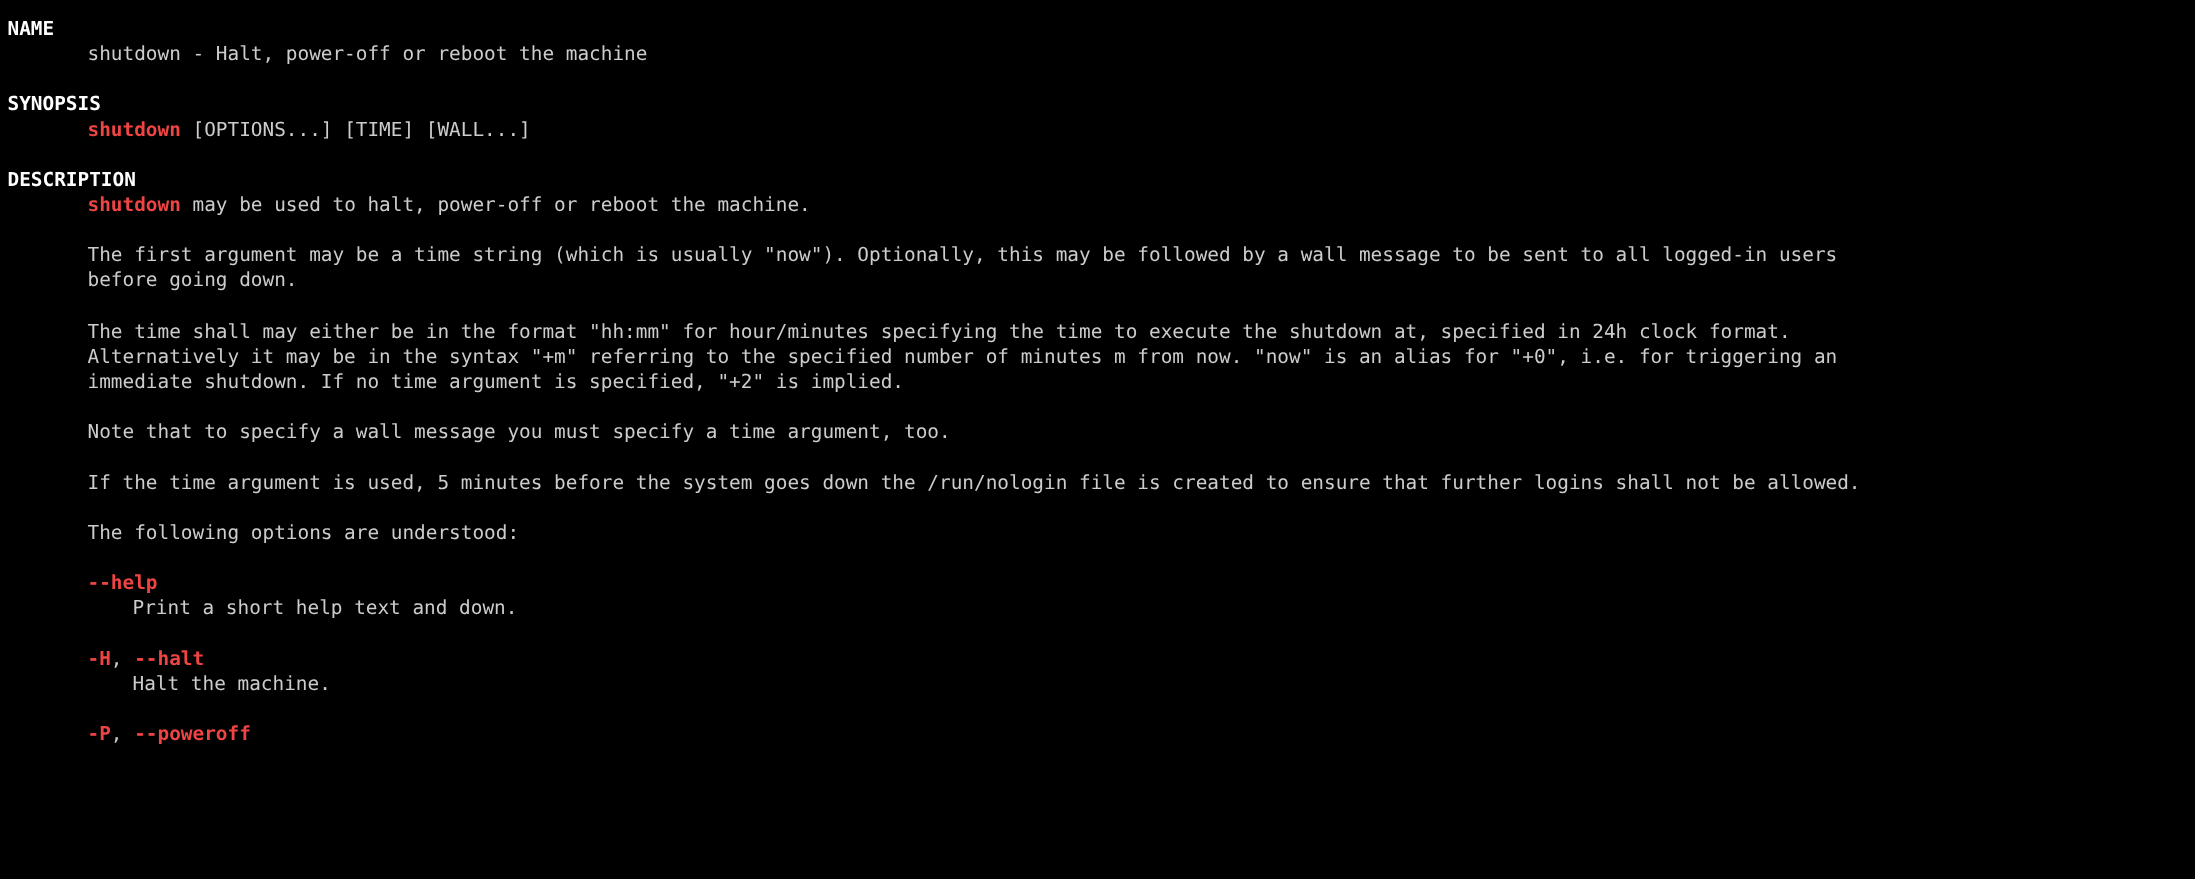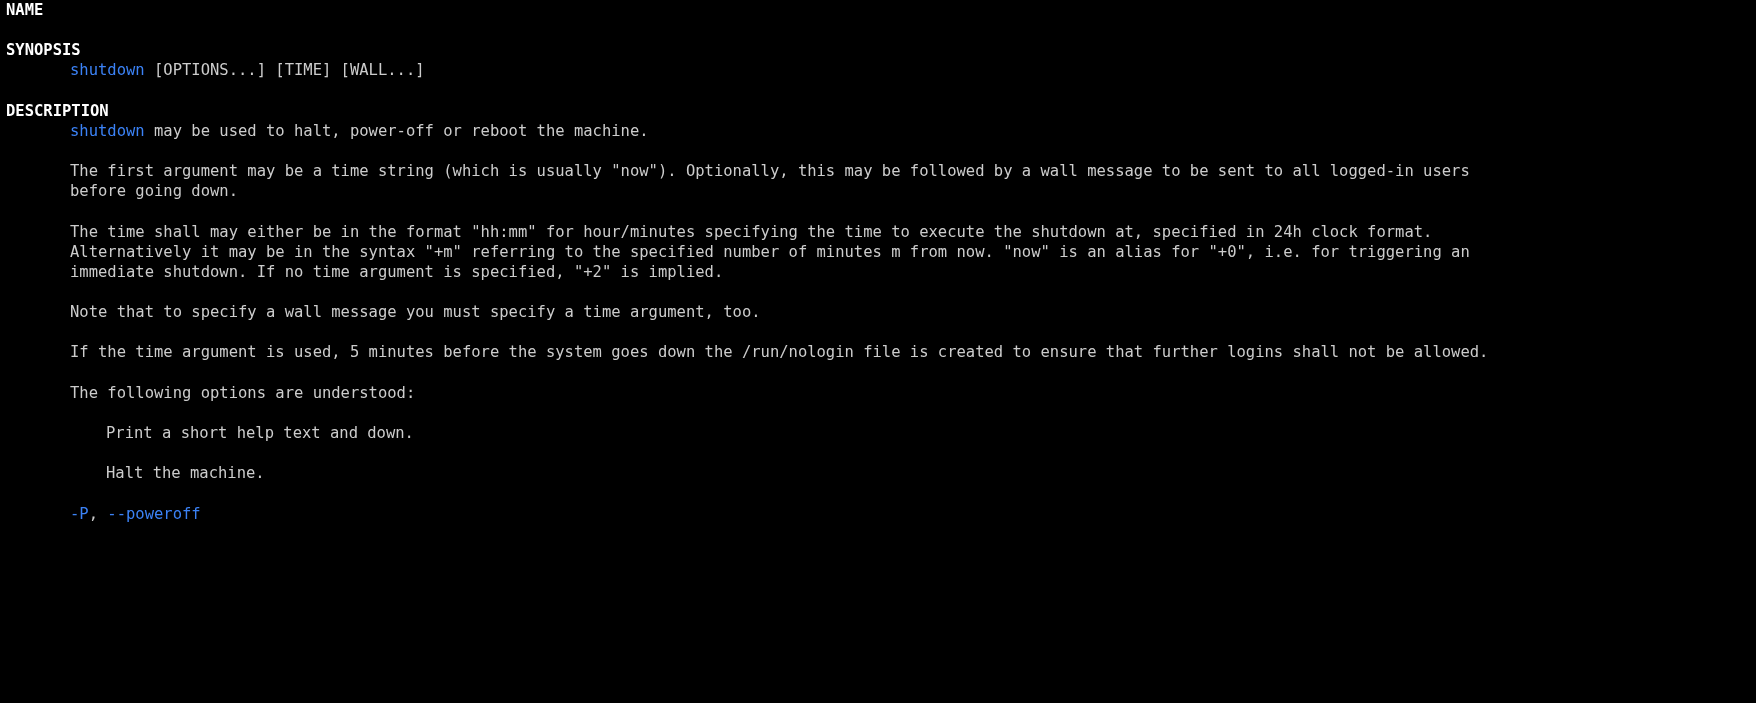--- a/index.html
+++ b/index.html
@@ -6,57 +6,58 @@
     margin: 0;
     padding: 0;
     background: #000000;
     color: #cccccc;
     font-family: "DejaVu Sans Mono", "Liberation Mono", "Consolas", monospace;
     font-size: 15.5px;
     line-height: 1.3;
     width: 1756px;
   }
   .page {
-    padding: 0 6px 20px 6px;
+    padding: 13px 6px 20px 6px;
     white-space: normal;
   }
   .section-header {
     color: #ffffff;
     font-weight: bold;
     margin: 0;
     padding: 0;
   }
   .indent {
     padding-left: 64px;
   }
   .indent2 {
     padding-left: 100px;
   }
   .b {
-    color: #3b82f6;
-    font-weight: normal;
+    color: #ef4444;
+    font-weight: bold;
     margin-top: 29px;
   }
   .para {
     margin-top: 0;
     margin-bottom: 0;
   }
   .blank {
     height: 1.3em;
   }
   .opt-block {
     margin-top: 0;
   }
 </style>
 </head>
 <body>
 
 <div class="page">
 
   <div class="section-header">NAME</div>
+  <div class="indent para">shutdown - Halt, power-off or reboot the machine</div>
 
   <div class="blank"></div>
 
   <div class="section-header">SYNOPSIS</div>
   <div class="indent para">
     <span class="b">shutdown</span><span> [OPTIONS...] [TIME] [WALL...]</span>
   </div>
 
   <div class="blank"></div>
 
@@ -83,24 +84,30 @@
   <div class="blank"></div>
 
   <div class="indent para">If the time argument is used, 5 minutes before the system goes down the /run/nologin file is created to ensure that further logins shall not be allowed.</div>
 
   <div class="blank"></div>
 
   <div class="indent para">The following options are understood:</div>
 
   <div class="blank"></div>
 
+  <div class="indent para opt-block">
+    <span class="b">--help</span>
+  </div>
   <div class="indent2 para">Print a short help text and down.</div>
 
   <div class="blank"></div>
 
+  <div class="indent para opt-block">
+    <span class="b">-H</span><span>, </span><span class="b">--halt</span>
+  </div>
   <div class="indent2 para">Halt the machine.</div>
 
   <div class="blank"></div>
 
   <div class="indent para opt-block">
     <span class="b">-P</span><span>, </span><span class="b">--poweroff</span>
   </div>
 
 </div>
 

